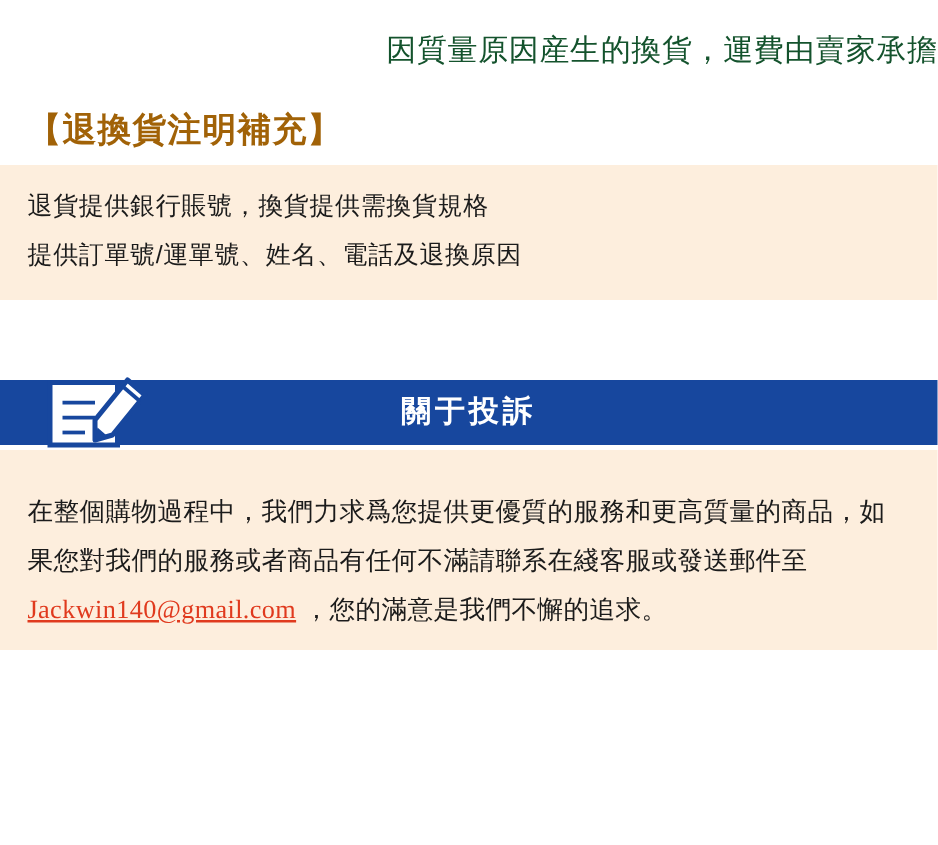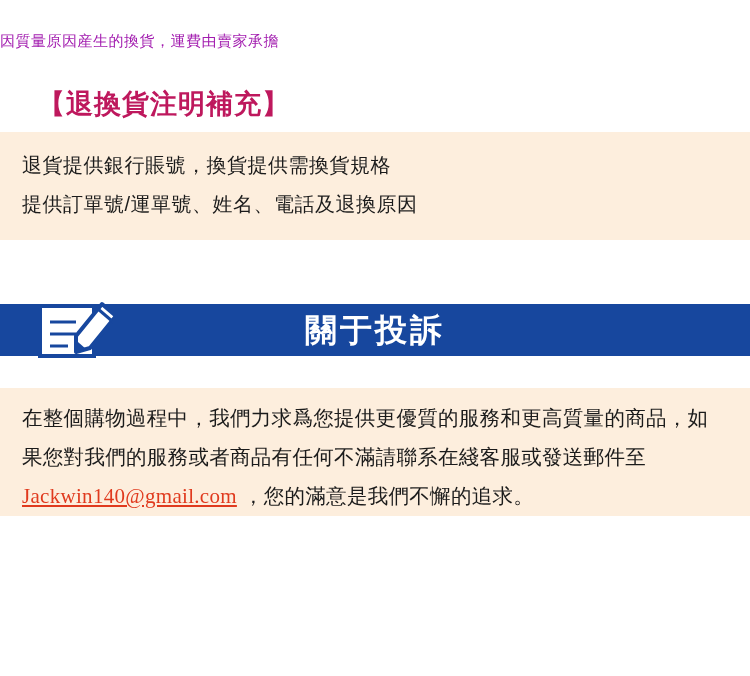--- a/index.html
+++ b/index.html
@@ -18,34 +18,34 @@
     position: relative;
     width: 750px;
     height: 676px;
   }
 
   
   .top-lines {
     padding-top: 18px;
   }
   .top-line {
-    font-size: 15px;
+    font-size: 24px;
     line-height: 46px;
-    color: #a21caf;
-    text-align: left;
+    color: #14532d;
+    text-align: right;
     letter-spacing: 0.5px;
   }
 
   
   .section-heading {
     margin-top: 22px;
-    padding-left: 38px;
+    padding-left: 22px;
     font-size: 27px;
     font-weight: bold;
-    color: #be185d;
+    color: #a16207;
     letter-spacing: 1px;
   }
 
   
   .note-box {
     margin-top: 10px;
     background: #fdeedd;
     padding: 14px 0 16px 22px;
   }
   .note-line {
@@ -71,38 +71,38 @@
   }
   .banner-title {
     position: absolute;
     left: 0;
     top: 12px;
     width: 750px;
     height: 52px;
     line-height: 52px;
     text-align: center;
     color: #ffffff;
-    font-size: 32px;
+    font-size: 24px;
     font-weight: bold;
     letter-spacing: 3px;
   }
   .pencil-icon {
     position: absolute;
     left: 36px;
     top: 0px;
     width: 84px;
     height: 68px;
   }
 
   
   .complaint-box {
-    margin-top: 28px;
+    margin-top: 0;
     background: #fdeedd;
-    padding: 10px 22px 34px 22px;
-    height: 128px;
+    padding: 30px 22px 34px 22px;
+    height: 160px;
     box-sizing: border-box;
   }
   .complaint-text {
     font-size: 20.5px;
     line-height: 39px;
     color: #1b1b1b;
     letter-spacing: 0.3px;
   }
   .email-link {
     color: #e03a1e;

